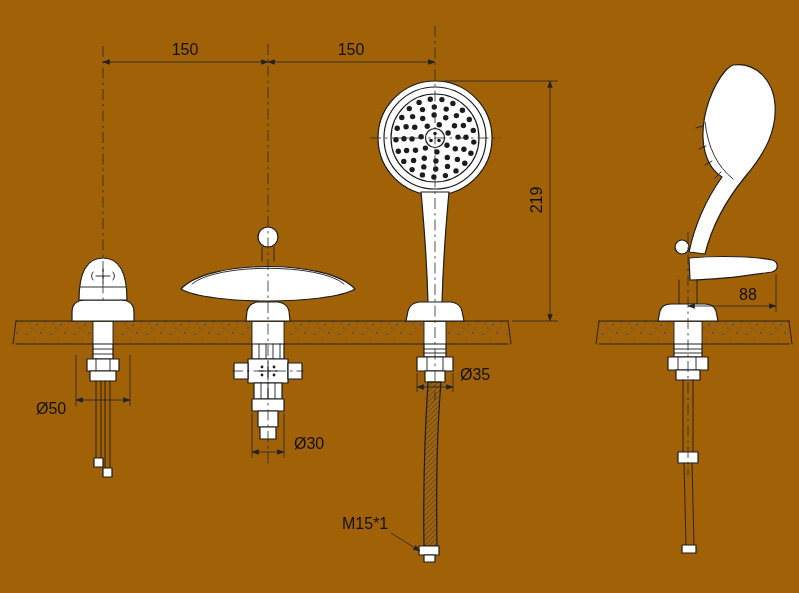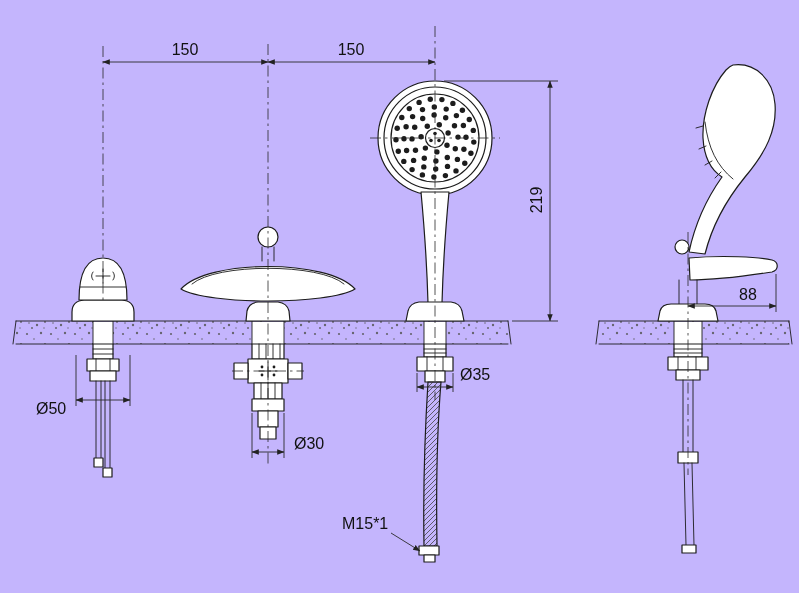--- a/index.html
+++ b/index.html
@@ -1,16 +1,16 @@
 <!DOCTYPE html>
 <html><head>
 <meta charset="utf-8">
 <style>
   html,body{margin:0;padding:0;background:#ffffff;}
-  #stage{position:relative;width:799px;height:593px;background:#c4b5fd;font-family:"Liberation Sans",sans-serif;}
+  #stage{position:relative;width:799px;height:593px;background:#a16207;font-family:"Liberation Sans",sans-serif;}
   svg{display:block}
   .ln{fill:none;stroke:#1c1c1c;stroke-width:1.2;stroke-linejoin:round;stroke-linecap:round}
   .fw{fill:#ffffff;stroke:#1c1c1c;stroke-width:1.2;stroke-linejoin:round}
   .thin{stroke-width:0.9}
   .cl{fill:none;stroke:#2a2a2a;stroke-width:0.8;stroke-dasharray:11 4 2.5 4}
   .dim{fill:none;stroke:#2a2a2a;stroke-width:0.9}
   .dimtxt{font-family:"Liberation Sans",sans-serif;font-size:15px;fill:#111}
   .big{font-size:16px}
 </style>
 </head>

